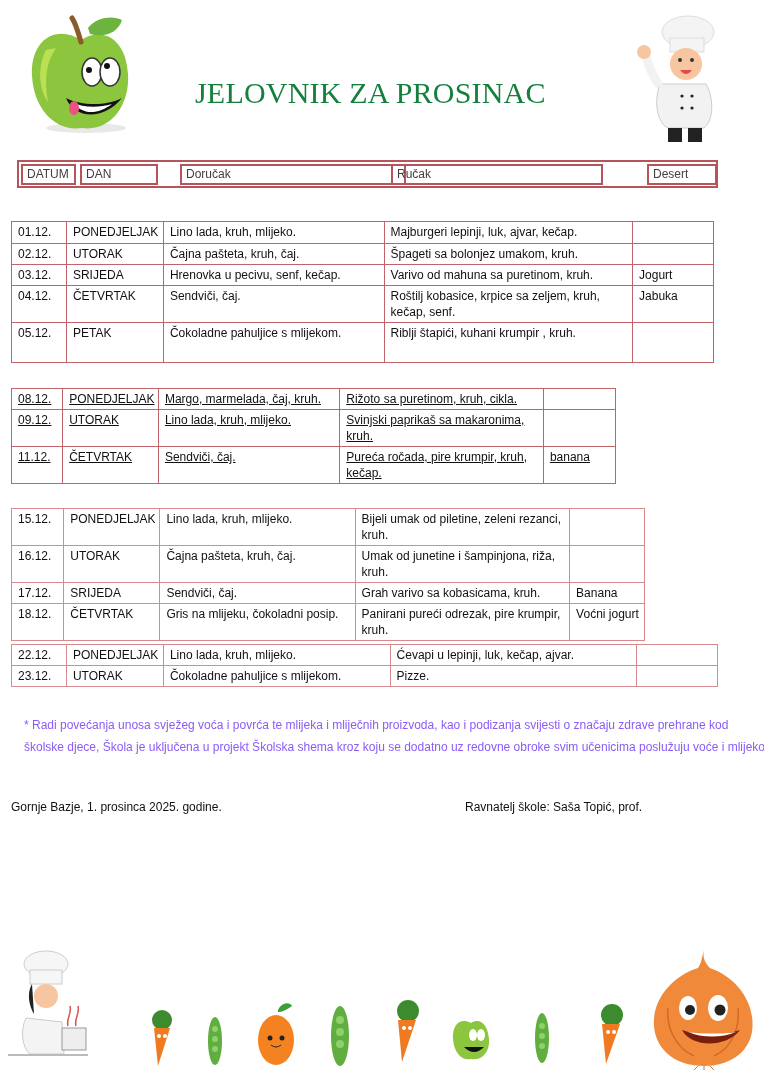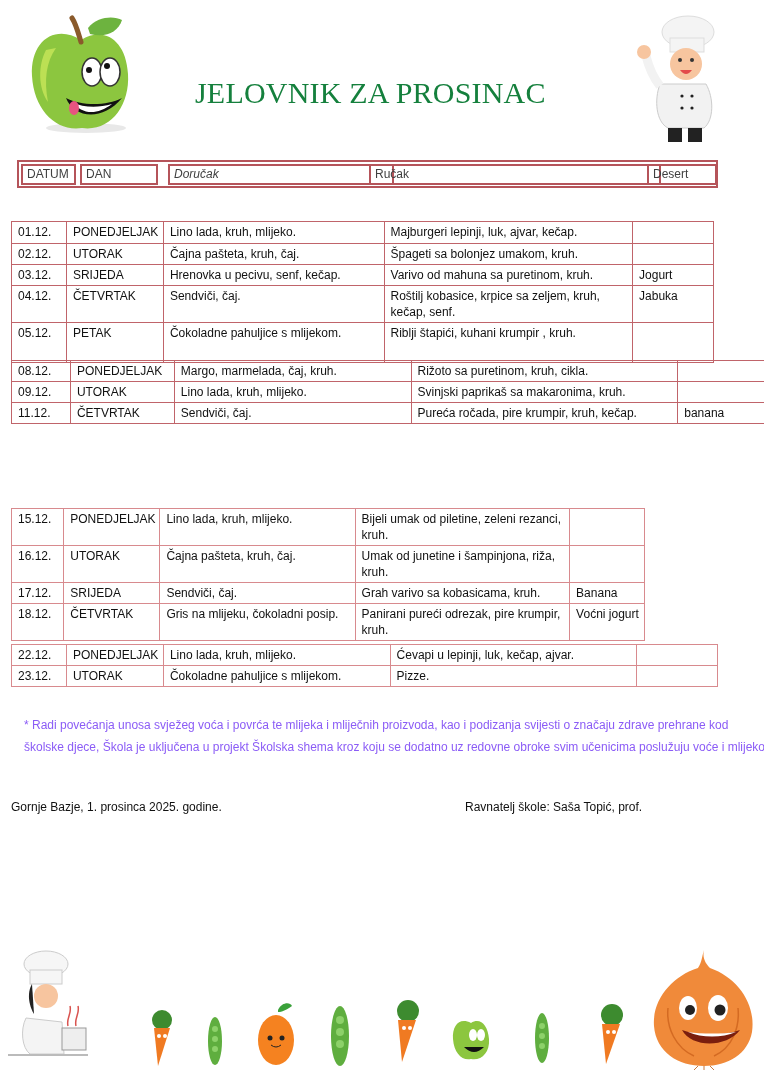--- a/index.html
+++ b/index.html
@@ -59,22 +59,22 @@
     <path d="M30 76 C22 66 18 54 16 46" stroke="#f2f2f2" stroke-width="9" fill="none"></path>
     <circle cx="14" cy="42" r="7" fill="#f7c59f"></circle>
     <rect x="38" y="118" width="14" height="14" fill="#222"></rect>
     <rect x="58" y="118" width="14" height="14" fill="#222"></rect>
   </svg>
 </div>
 
 <div class="abs hdr-outer"></div>
 <div class="hdr-cell" style="left:21px;width:55px;">DATUM</div>
 <div class="hdr-cell" style="left:80px;width:78px;">DAN</div>
-<div class="hdr-cell" style="left:168px;width:226px;font-style:italic;">Doručak</div>
-<div class="hdr-cell" style="left:369px;width:292px;">Ručak</div>
+<div class="hdr-cell" style="left:180px;width:226px;">Doručak</div>
+<div class="hdr-cell" style="left:391px;width:212px;">Ručak</div>
 <div class="hdr-cell" style="left:647px;width:70px;">Desert</div>
 
 <table class="menu" style="left:11px;top:221px;width:703px;border-radius:18px;">
   <colgroup>
       <col style="width:55px">
       <col style="width:97px">
       <col style="width:221px">
       <col style="width:249px">
       <col style="width:81px">
     </colgroup>
@@ -110,21 +110,21 @@
   <tr style="height:40px">
     <td>05.12.</td>
     <td>PETAK</td>
     <td>Čokoladne pahuljice s mlijekom.</td>
     <td>Riblji štapići, kuhani krumpir , kruh.</td>
     <td></td>
   </tr>
 </tbody>
   </table>
 
-<table class="menu" style="left:11px;top:360px;width:754px;">
+<table class="menu" style="left:11px;top:388px;width:605px;text-decoration:underline;">
   <colgroup>
       <col style="width:55px">
       <col style="width:97px">
       <col style="width:221px">
       <col style="width:249px">
       <col style="width:81px">
     </colgroup>
   <tbody>
       <tr style="height:21px">
     <td>08.12.</td>

